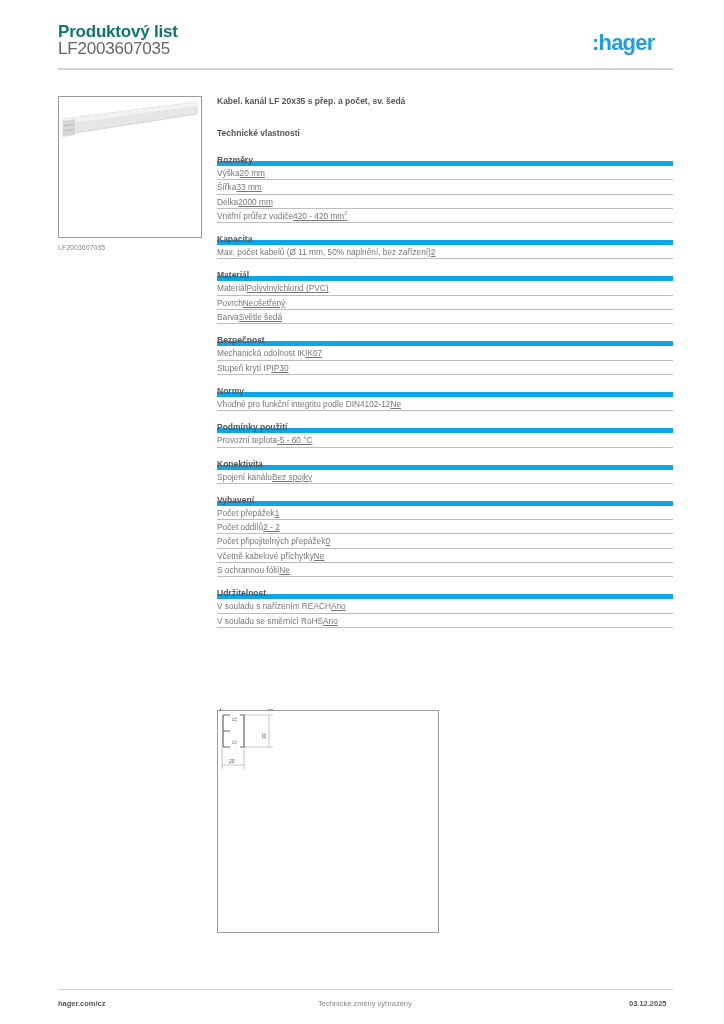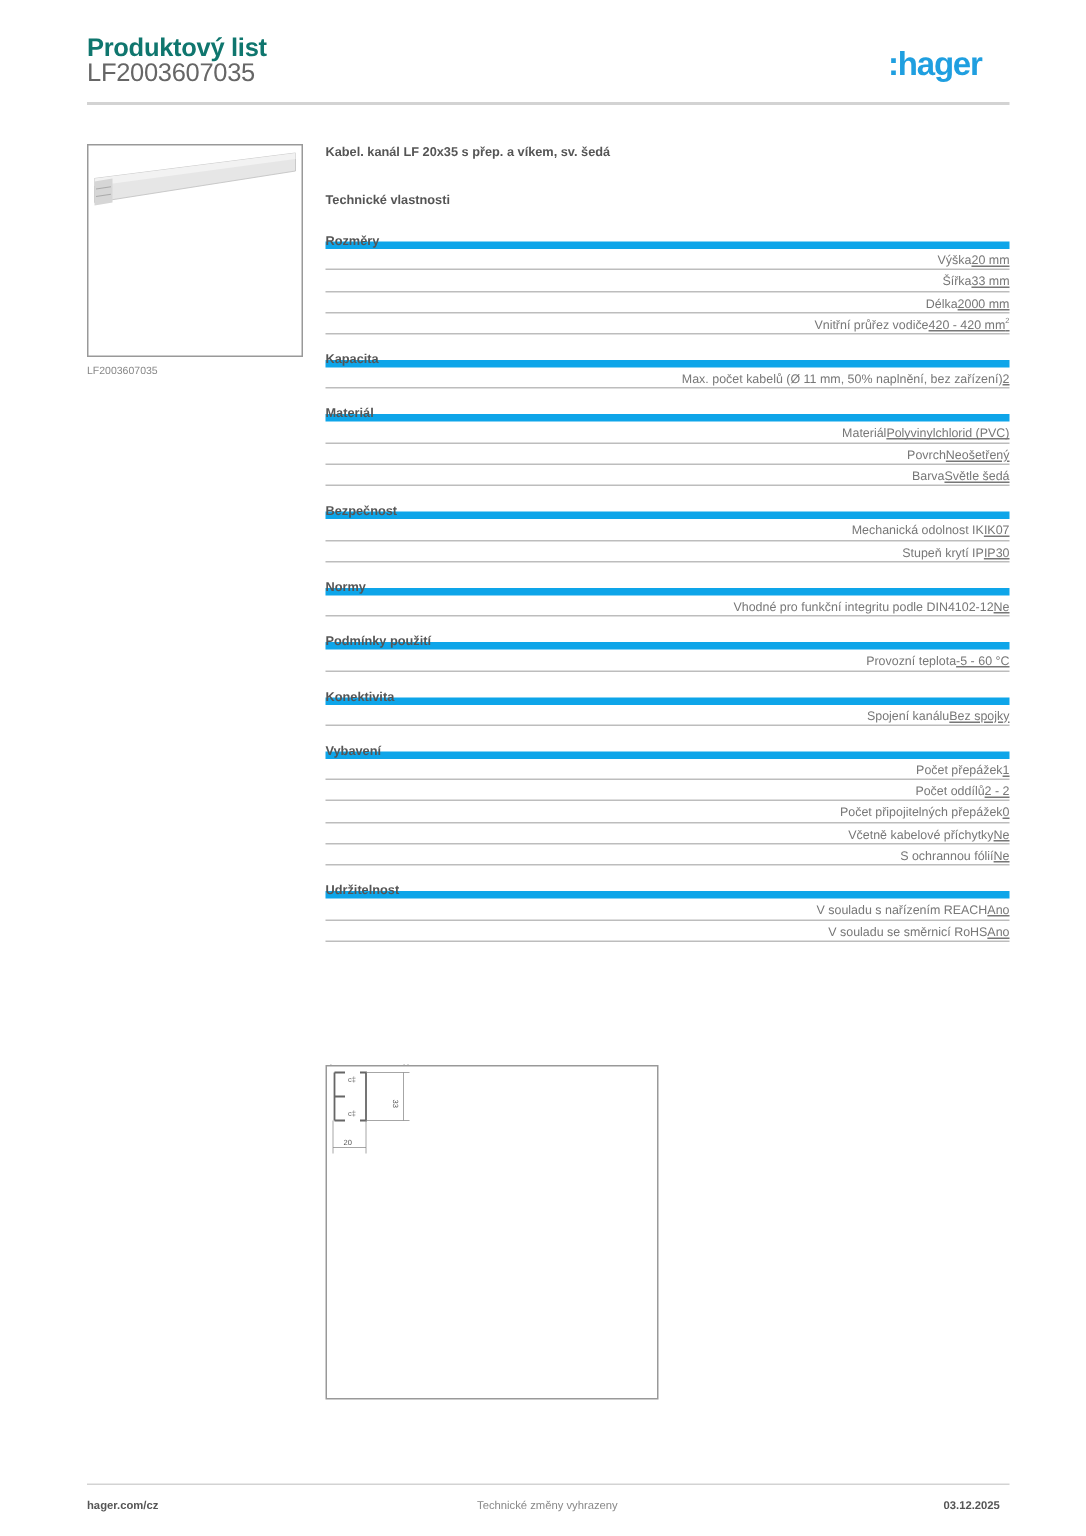--- a/index.html
+++ b/index.html
@@ -13,21 +13,21 @@
 
   .product-image { position: absolute; left: 58px; top: 96px; width: 144px; height: 142px; border: 1px solid #999; background: #fff; }
   .product-image svg { position: absolute; left: 0; top: 0; }
   .image-caption { position: absolute; left: 58px; top: 244px; font-size: 7px; color: #888; }
 
   .content { position: absolute; left: 217px; top: 96px; width: 456px; }
   .product-name { font-size: 8.5px; font-weight: bold; color: #555; height: 32px; }
   .section-title { font-size: 8.5px; font-weight: bold; color: #555; height: 26px; }
   .group { margin-bottom: 10px; }
   .group-title { font-size: 8.5px; font-weight: bold; color: #555; height: 12px; line-height: 12px; border-bottom: 5px solid #0ea5e9; margin-bottom: 0; }
-  .row { display: flex; justify-content: flex-end; font-size: 8.3px; color: #777; height: 14.3px; line-height: 14px; border-bottom: 1px solid #bdbdbd; }
+  .row { display: flex; justify-content: flex-start; font-size: 8.3px; color: #777; height: 14.3px; line-height: 14px; border-bottom: 1px solid #bdbdbd; }
   .row .val { text-align: right; text-decoration: underline; }
   sup { font-size: 5px; vertical-align: super; line-height: 0; }
 
   .illus-title { position: absolute; left: 217px; top: 708px; font-size: 8.5px; font-weight: bold; color: #555; }
   .illus-box { position: absolute; left: 217px; top: 710px; width: 222px; height: 223px; border: 1px solid #999; background: #fff; }
 
   .footer-rule { position: absolute; left: 58px; top: 989px; width: 615px; height: 1px; background: #d3d3d3; }
   .footer-left { position: absolute; left: 58px; top: 999px; font-size: 7.5px; font-weight: bold; color: #555; }
   .footer-center { position: absolute; left: 318px; top: 999px; font-size: 7.5px; color: #888; }
   .footer-right { position: absolute; left: 629px; top: 999px; font-size: 7.5px; font-weight: bold; color: #555; }
@@ -47,21 +47,21 @@
     <polygon points="4,22 138,5 138,17 4,38" fill="#e6e6e6" stroke="#c4c4c4" stroke-width="0.6"></polygon>
     <polygon points="4,22 138,5 138,9 4,27" fill="#f2f2f2"></polygon>
     <polygon points="4,24 16,22 16,38 4,40" fill="#d6d6d6"></polygon>
     <line x1="5" y1="29" x2="15" y2="27.5" stroke="#aaa" stroke-width="0.7"></line>
     <line x1="5" y1="34" x2="15" y2="32.5" stroke="#aaa" stroke-width="0.7"></line>
   </svg>
 </div>
 <div class="image-caption">LF2003607035</div>
 
 <div class="content">
-  <div class="product-name">Kabel. kanál LF 20x35 s přep. a víkem, sv. šedá</div>
+  <div class="product-name">Kabel. kanál LF 20x35 s přep. a počet, sv. šedá</div>
   <div class="section-title">Technické vlastnosti</div>
   <div id="groups">
       <div class="group">
         <div class="group-title">Rozměry</div>
         <div class="row">
           <span>Výška</span>
           <span class="val"><span>20 mm</span></span>
         </div>
         <div class="row">
           <span>Šířka</span>

